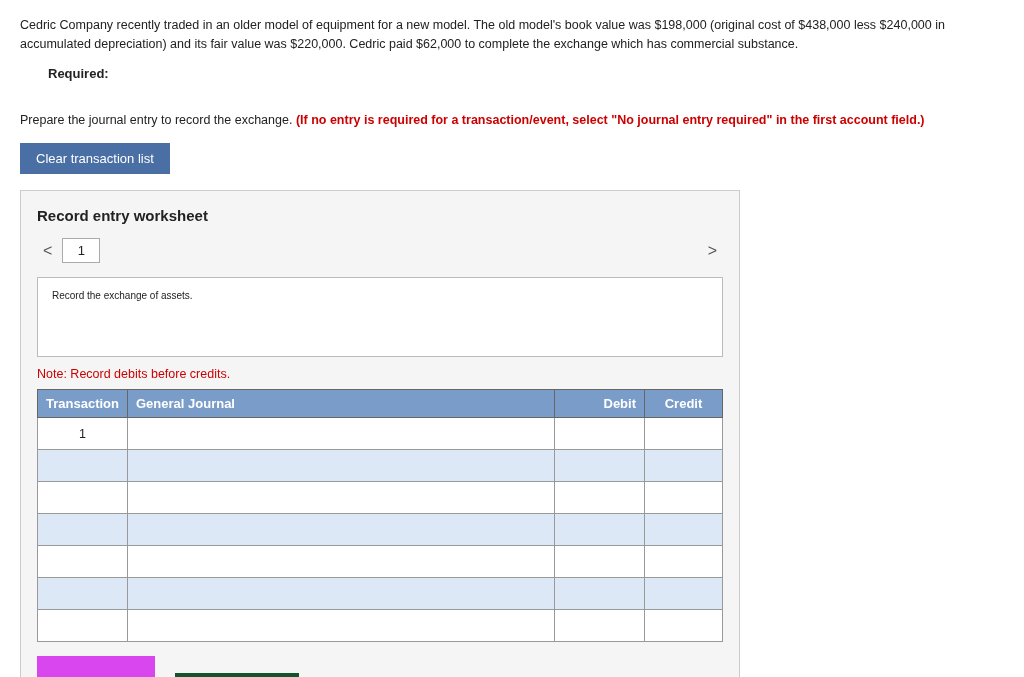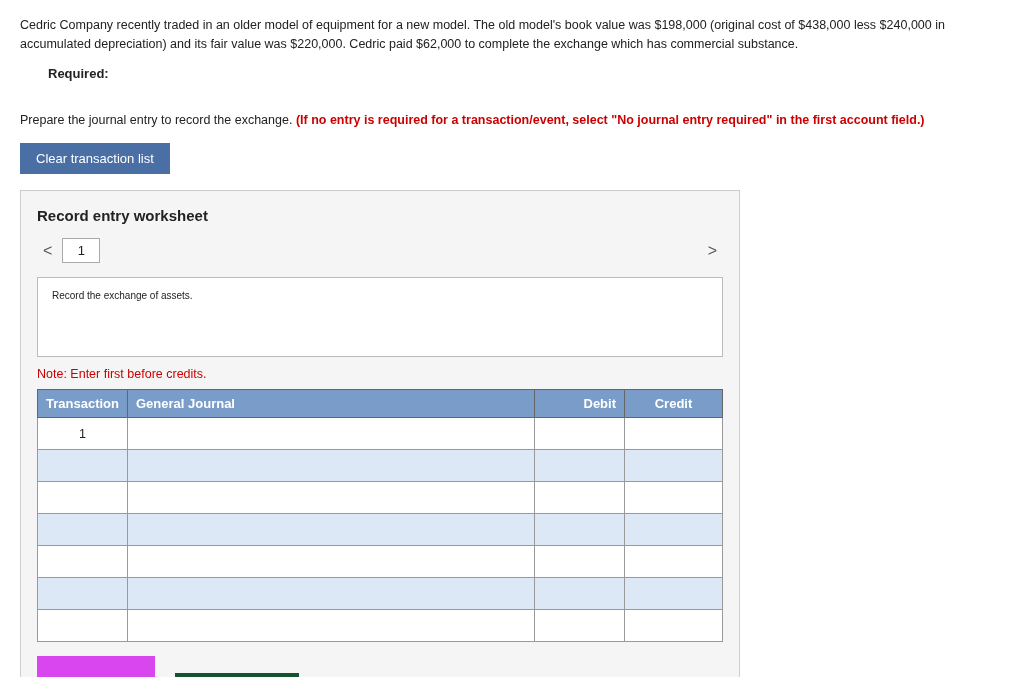--- a/index.html
+++ b/index.html
@@ -117,21 +117,21 @@
       text-align: right;
     }
     .journal-table thead th.col-general-journal {
       text-align: left;
     }
     .journal-table thead th.col-debit {
       width: 90px;
       text-align: right;
     }
     .journal-table thead th.col-credit {
-      width: 98px;
+      width: 78px;
       text-align: center;
     }
     .journal-table tbody tr {
       height: 32px;
     }
     .journal-table tbody tr:nth-child(even) {
       background: #dce8f5;
     }
     .journal-table tbody tr:nth-child(odd) {
       background: #fff;
@@ -206,21 +206,21 @@
   <div class="worksheet-title">Record entry worksheet</div>
 
   <div class="tab-nav">
     <span class="tab-arrow">&lt;</span>
     <div class="tab-item">1</div>
     <span class="tab-arrow tab-arrow-right">&gt;</span>
   </div>
 
   <div class="transaction-description-box">Record the exchange of assets.</div>
 
-  <div class="note-text">Note: Enter first before credits.</div>
+  <div class="note-text">Note: Record debits before credits.</div>
 
   <table class="journal-table">
     <thead>
       <tr>
         <th class="col-transaction">Transaction</th>
         <th class="col-general-journal">General Journal</th>
         <th class="col-debit">Debit</th>
         <th class="col-credit">Credit</th>
       </tr>
     </thead>

